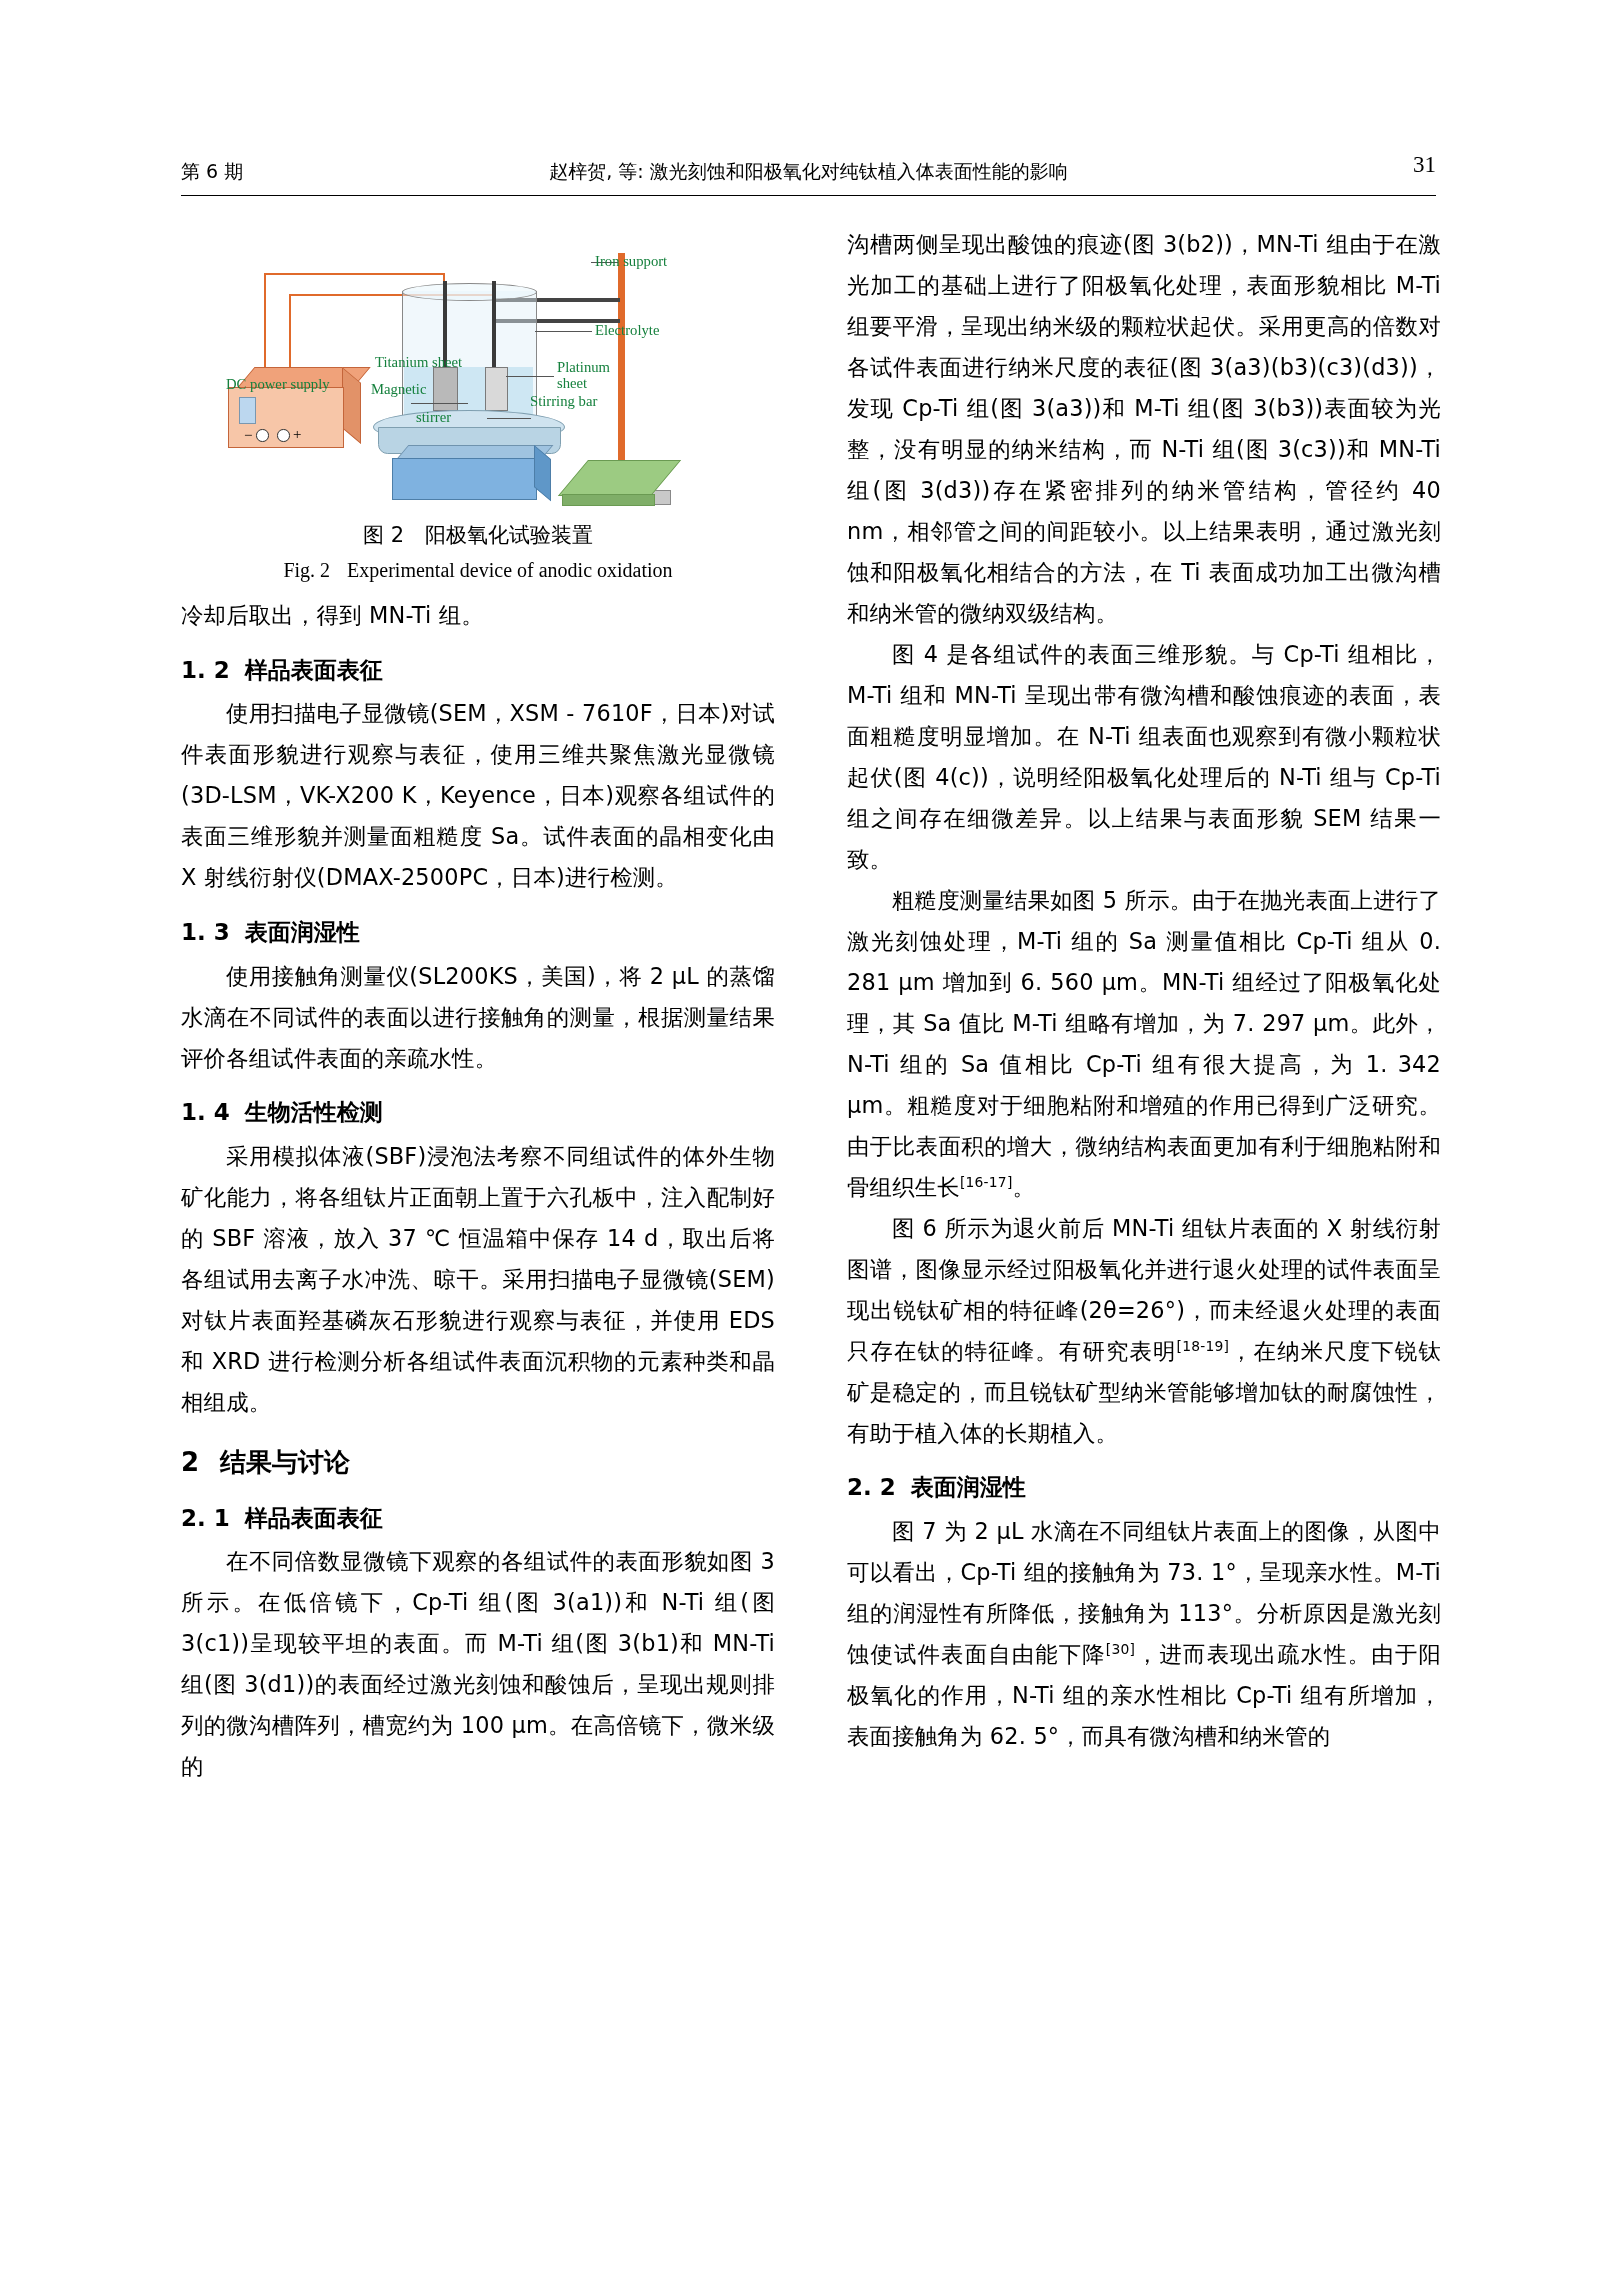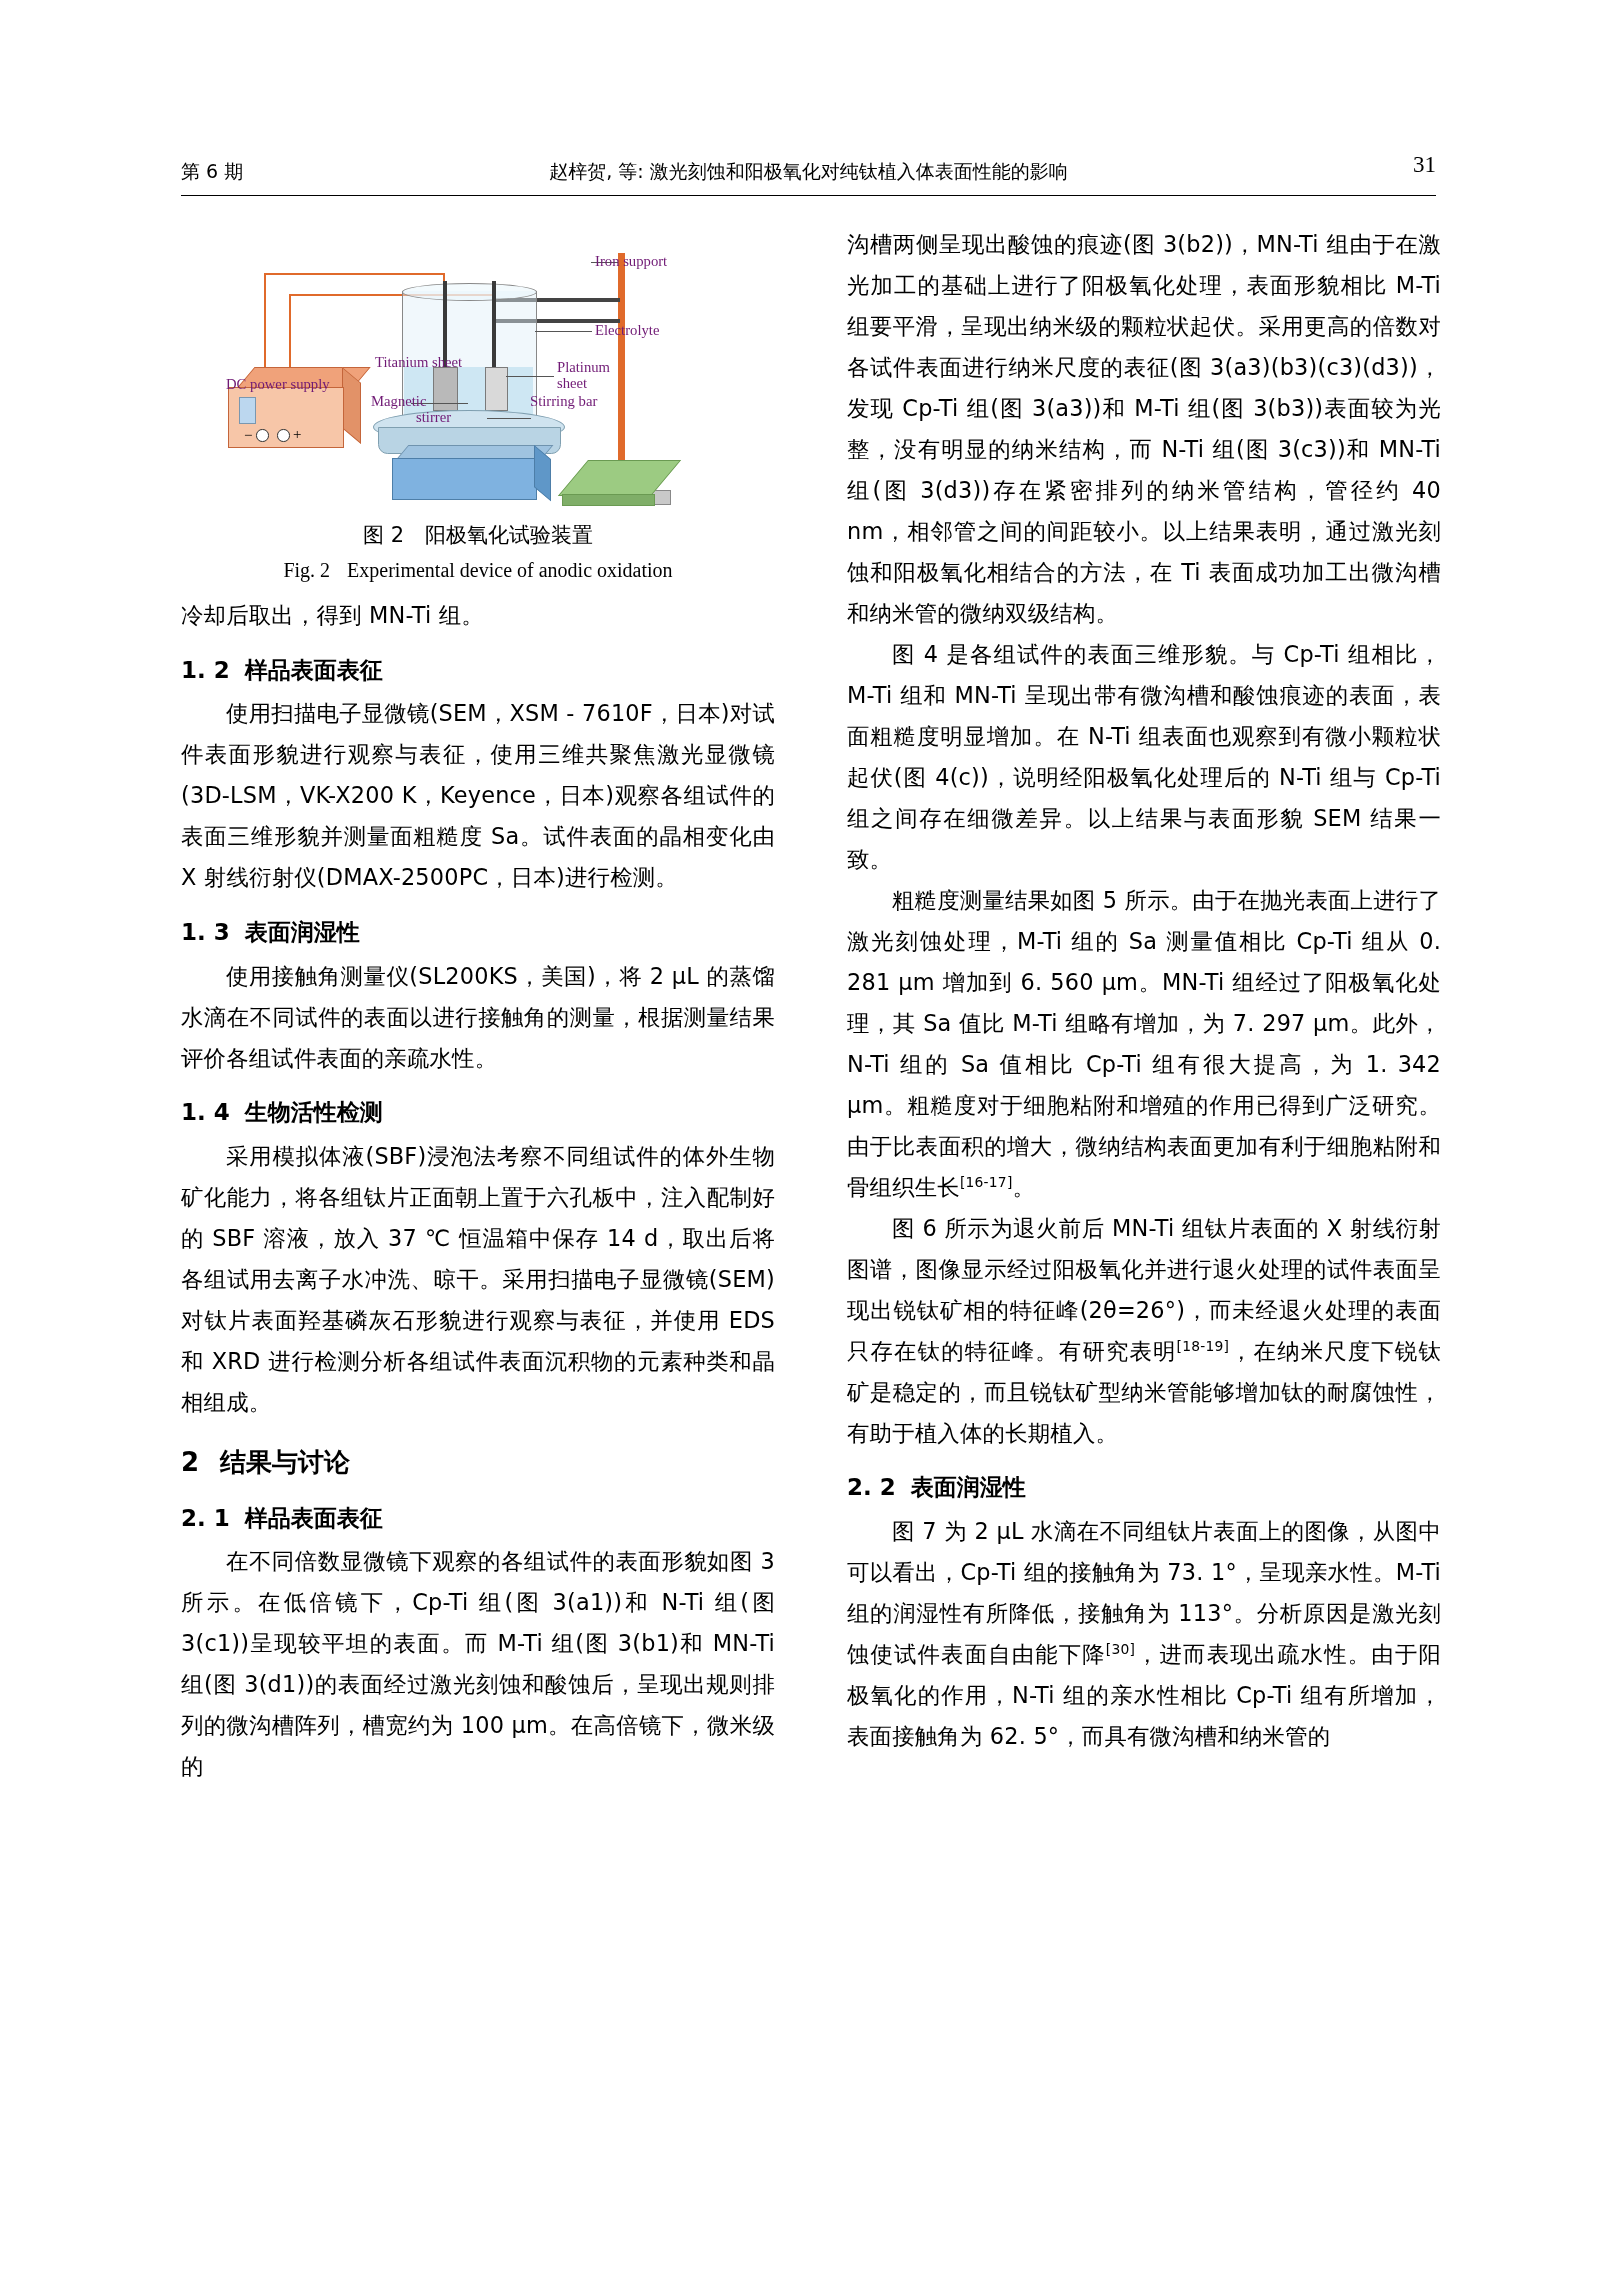--- a/index.html
+++ b/index.html
@@ -134,21 +134,21 @@
     margin-top: 1.9px;
   }
   .fig-cap-en .sp { display: inline-block; width: 17px; }
 
   
   .lbl {
     position: absolute;
     font-family: "Liberation Serif", serif;
     font-size: 14.7px;
     line-height: 16px;
-    color: #701a75;
+    color: #15803d;
     white-space: nowrap;
   }
   .wire {
     position: absolute;
     background: #e06a2b;
   }
   .psu-top {
     position: absolute;
     left: 38px; top: 143px;
     width: 114px; height: 21px;
@@ -393,21 +393,21 @@
           <div class="leadline" style="left:299px; top:152px; width:48px;"></div>
           <div class="leadline" style="left:280px; top:194px; width:44px;"></div>
           <div class="leadline" style="left:204px; top:179px; width:57px;"></div>
 
           <div class="lbl" style="left:388px; top:28.5px;">Iron support</div>
           <div class="lbl" style="left:388px; top:98px;text-align:right;">Electrolyte</div>
           <div class="lbl" style="left:152px; top:130px;margin-left:16px;">Titanium sheet</div>
           <div class="lbl" style="left:350px; top:135px;">Platinum</div>
           <div class="lbl" style="left:350px; top:151px;">sheet</div>
           <div class="lbl" style="left:19px; top:152px;">DC power supply</div>
-          <div class="lbl" style="left:164px; top:169px;">Magnetic</div>
+          <div class="lbl" style="left:164px; top:157px;">Magnetic</div>
           <div class="lbl" style="left:169px; top:185px;margin-left:40px;">stirrer</div>
           <div class="lbl" style="left:323px; top:169px;">Stirring bar</div>
         </div>
 
         <div class="fig-cap-cn">
           <span>图 2</span><span class="sp"></span><span>阳极氧化试验装置</span>
         </div>
         <div class="fig-cap-en">
           <span>Fig. 2</span><span class="sp"></span><span>Experimental device of anodic oxidation</span>
         </div>

